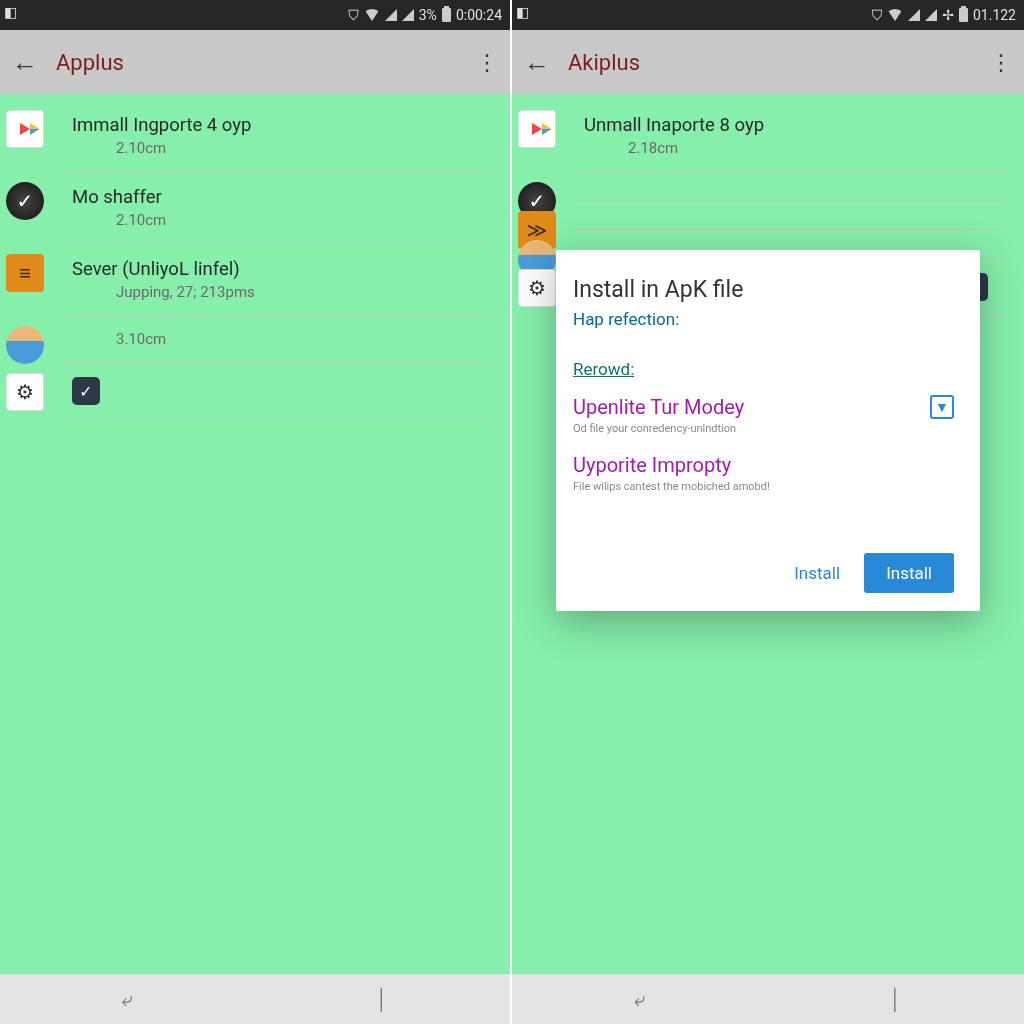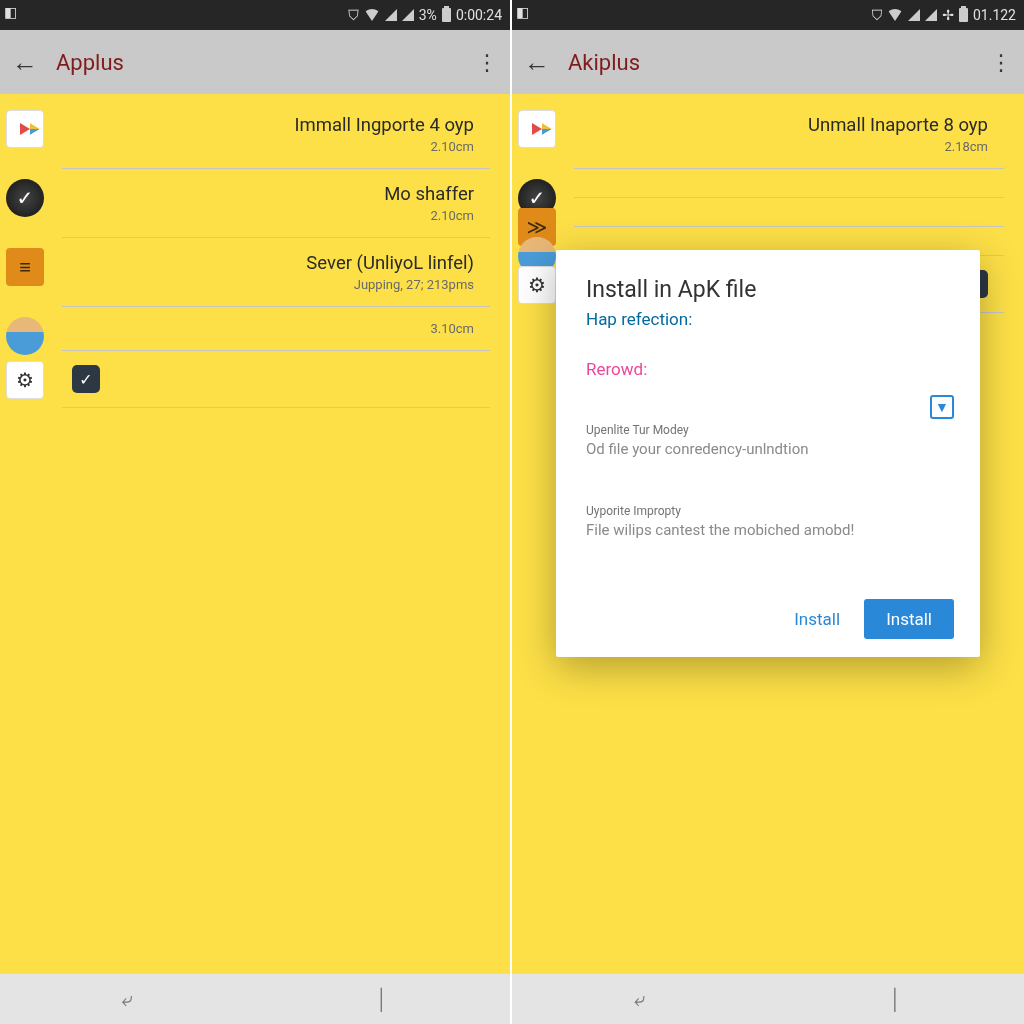--- a/index.html
+++ b/index.html
@@ -6,44 +6,44 @@
 body { display: flex; width: 1024px; height: 1024px; background: #fff; }
 .panel { width: 512px; height: 1024px; display: flex; flex-direction: column; background: #e4e4e4; position: relative; }
 .panel-left { border-right: 2px solid #fff; }
 .status-bar { height: 30px; background: #262626; display: flex; justify-content: flex-end; align-items: center; padding: 0 8px; color: #e0e0e0; font-size: 14px; gap: 6px; }
 .status-left { position: absolute; left: 4px; top: 4px; color: #e0e0e0; }
 .status-icons { display: flex; align-items: center; gap: 5px; }
 .app-bar { height: 64px; background: #c9c9c9; display: flex; align-items: center; padding: 0 12px; }
 .back-arrow { font-size: 26px; color: #373737; width: 36px; cursor: pointer; }
 .app-title { font-size: 22px; color: #7f1d1d; flex: 1; margin-left: 8px; }
 .overflow { font-size: 22px; color: #373737; width: 24px; text-align: center; cursor: pointer; letter-spacing: -2px; }
-.list { flex: 1; background: #fde047; overflow: hidden; text-align: right; }
+.list { flex: 1; background: #86efac; overflow: hidden; }
 .list-item { display: flex; align-items: center; padding: 14px 16px 14px 10px; border-bottom: 1px solid #c5c5c5; margin-left: 62px; margin-right: 20px; position: relative; }
 .list-item:first-child { margin-top: 6px; }
 .item-icon { width: 38px; height: 38px; position: absolute; left: -56px; top: 10px; border-radius: 4px; display: flex; align-items: center; justify-content: center; font-size: 20px; }
 .item-text { flex: 1; }
 .item-title { font-size: 18.5px; color: #2a2a2a; margin-bottom: 3px; }
-.item-sub { font-size: 13px; color: #6a6a6a; }
+.item-sub { font-size: 15px; color: #6a6a6a; margin-left: 44px; }
 .item-check { width: 28px; height: 28px; background: #2d3845; border-radius: 5px; display: flex; align-items: center; justify-content: center; color: #fff; font-size: 16px; }
 .nav-bar { height: 50px; display: flex; justify-content: space-around; align-items: center; color: #7a7a7a; font-size: 20px; }
 .icon-play { background: #fff; border: 1px solid #ddd; }
 .icon-dark { background: radial-gradient(circle, #444 0%, #222 70%, #000 100%); border-radius: 50%; color: #fff; }
 .icon-orange { background: #e08a1a; color: #3a2a10; }
 .icon-globe { background: linear-gradient(180deg, #e8b878 0%, #e8b878 40%, #4a9cd8 40%, #4a9cd8 100%); border-radius: 50%; }
 .icon-gear { background: #fff; border: 1px solid #ddd; color: #333; }
 
 .dialog-overlay { position: absolute; inset: 0; display: flex; align-items: flex-start; justify-content: center; pointer-events: none; }
-.dialog { width: 424px; background: #fff; border-radius: 2px; box-shadow: 0 10px 40px rgba(0,0,0,0.3); margin-top: 250px; padding: 26px 26px 18px 30px; pointer-events: auto; }
+.dialog { width: 424px; background: #fff; border-radius: 2px; box-shadow: 0 10px 40px rgba(0,0,0,0.3); margin-top: 250px; padding: 26px 26px 18px 17px; pointer-events: auto; }
 .dialog-title { font-size: 23px; color: #333; margin-bottom: 6px; }
 .dialog-subtitle { font-size: 17px; color: #0369a1; margin-bottom: 30px; }
-.dialog-section-label { font-size: 17px; color: #ec4899; margin-bottom: 16px; }
+.dialog-section-label { font-size: 17px; color: #0f766e; margin-bottom: 16px; text-decoration: underline; }
 .dialog-row { display: flex; align-items: flex-start; margin-bottom: 18px; }
 .dialog-row-text { flex: 1; }
-.dialog-row-title { font-size: 12px; color: #737373; margin-bottom: 3px; margin-top: 28px; }
-.dialog-row-desc { font-size: 15px; color: #8a8a8a; }
+.dialog-row-title { font-size: 20px; color: #a21caf; margin-bottom: 3px; }
+.dialog-row-desc { font-size: 11px; color: #8a8a8a; }
 .dialog-check { width: 24px; height: 24px; border: 2px solid #2a88d8; border-radius: 3px; display: flex; align-items: center; justify-content: center; color: #2a88d8; font-size: 14px; margin-left: 10px; }
 .dialog-actions { display: flex; justify-content: flex-end; gap: 6px; margin-top: 60px; }
 .btn-flat { padding: 10px 18px; font-size: 17px; color: #2a88d8; background: transparent; border: none; cursor: pointer; }
 .btn-raised { padding: 10px 22px; font-size: 17px; color: #fff; background: #2a88d8; border: none; border-radius: 3px; cursor: pointer; }
 
 .tri { display: inline-block; width: 0; height: 0; border-top: 6px solid transparent; border-bottom: 6px solid transparent; border-left: 10px solid; }
 .tri-r { border-left-color: #e34a4a; position: relative; }
 .tri-y { border-left-color: #f0c030; position: absolute; left: 0; top: -6px; clip-path: polygon(0 0, 100% 50%, 0 50%); }
 .tri-b { border-left-color: #4a9cd8; position: absolute; left: 0; top: -6px; clip-path: polygon(0 50%, 100% 50%, 0 100%); }
 .signal { display: inline-block; width: 0; height: 0; border-bottom: 12px solid #ccc; border-left: 12px solid transparent; }

